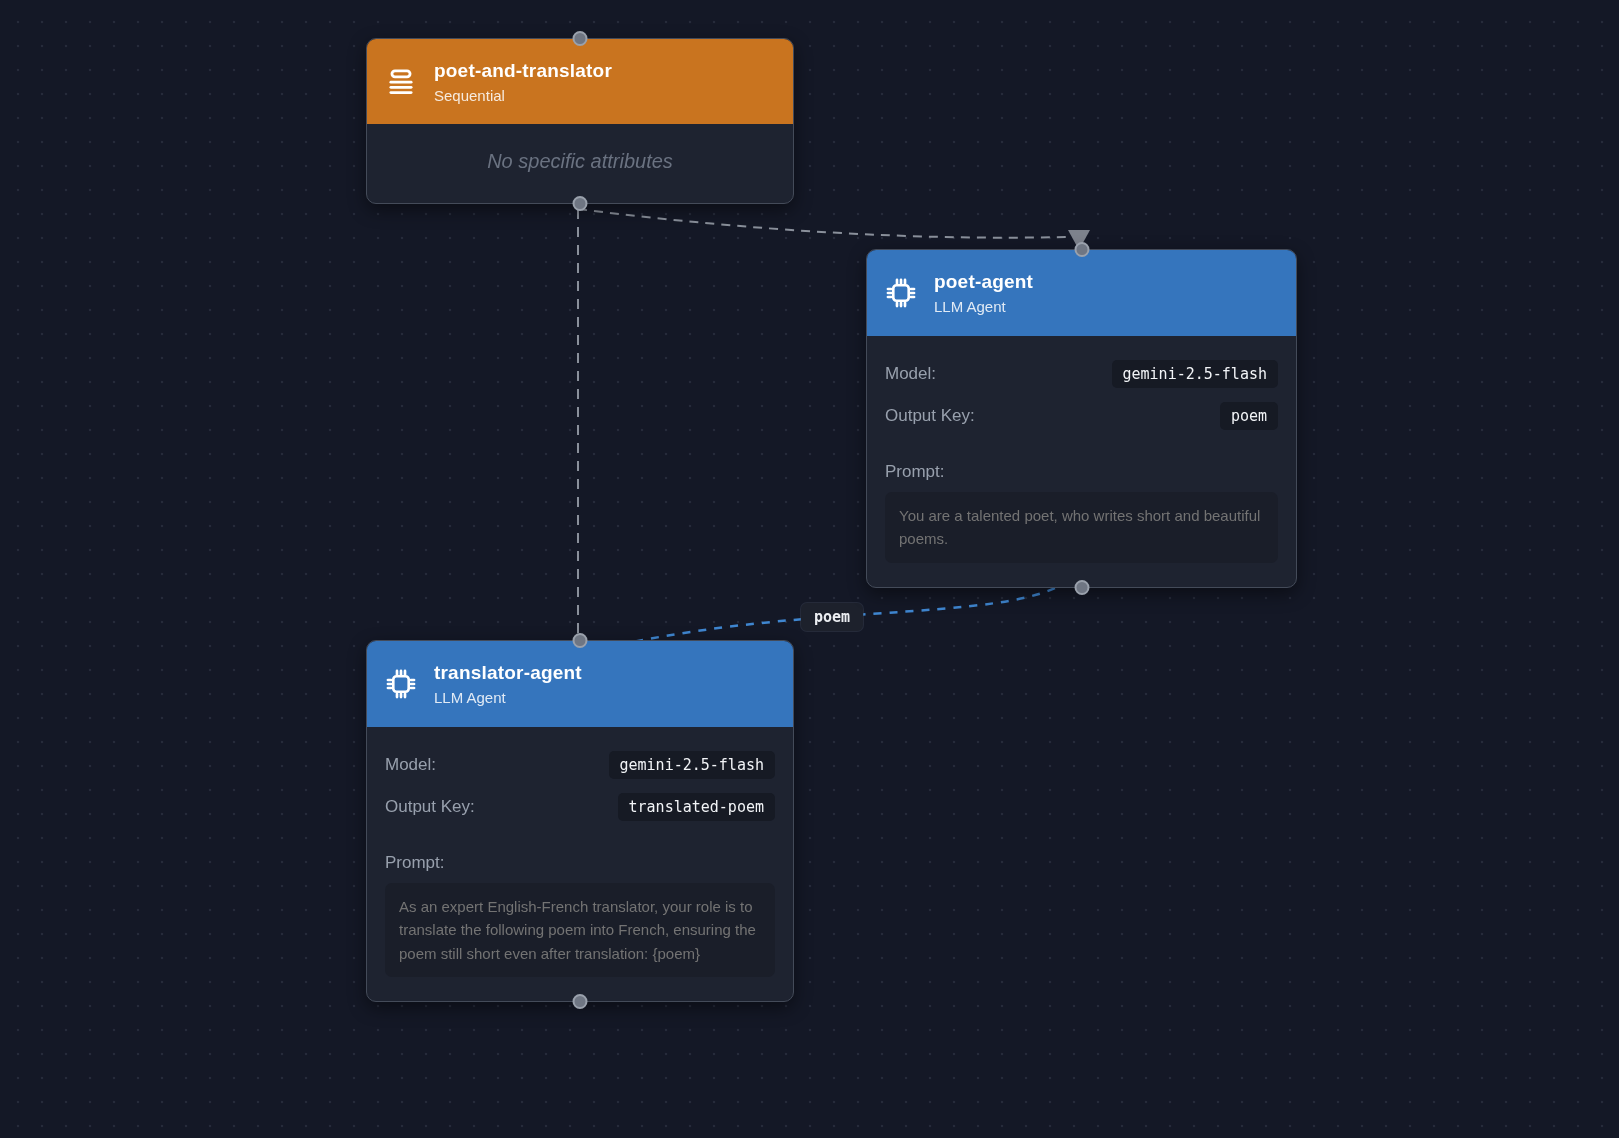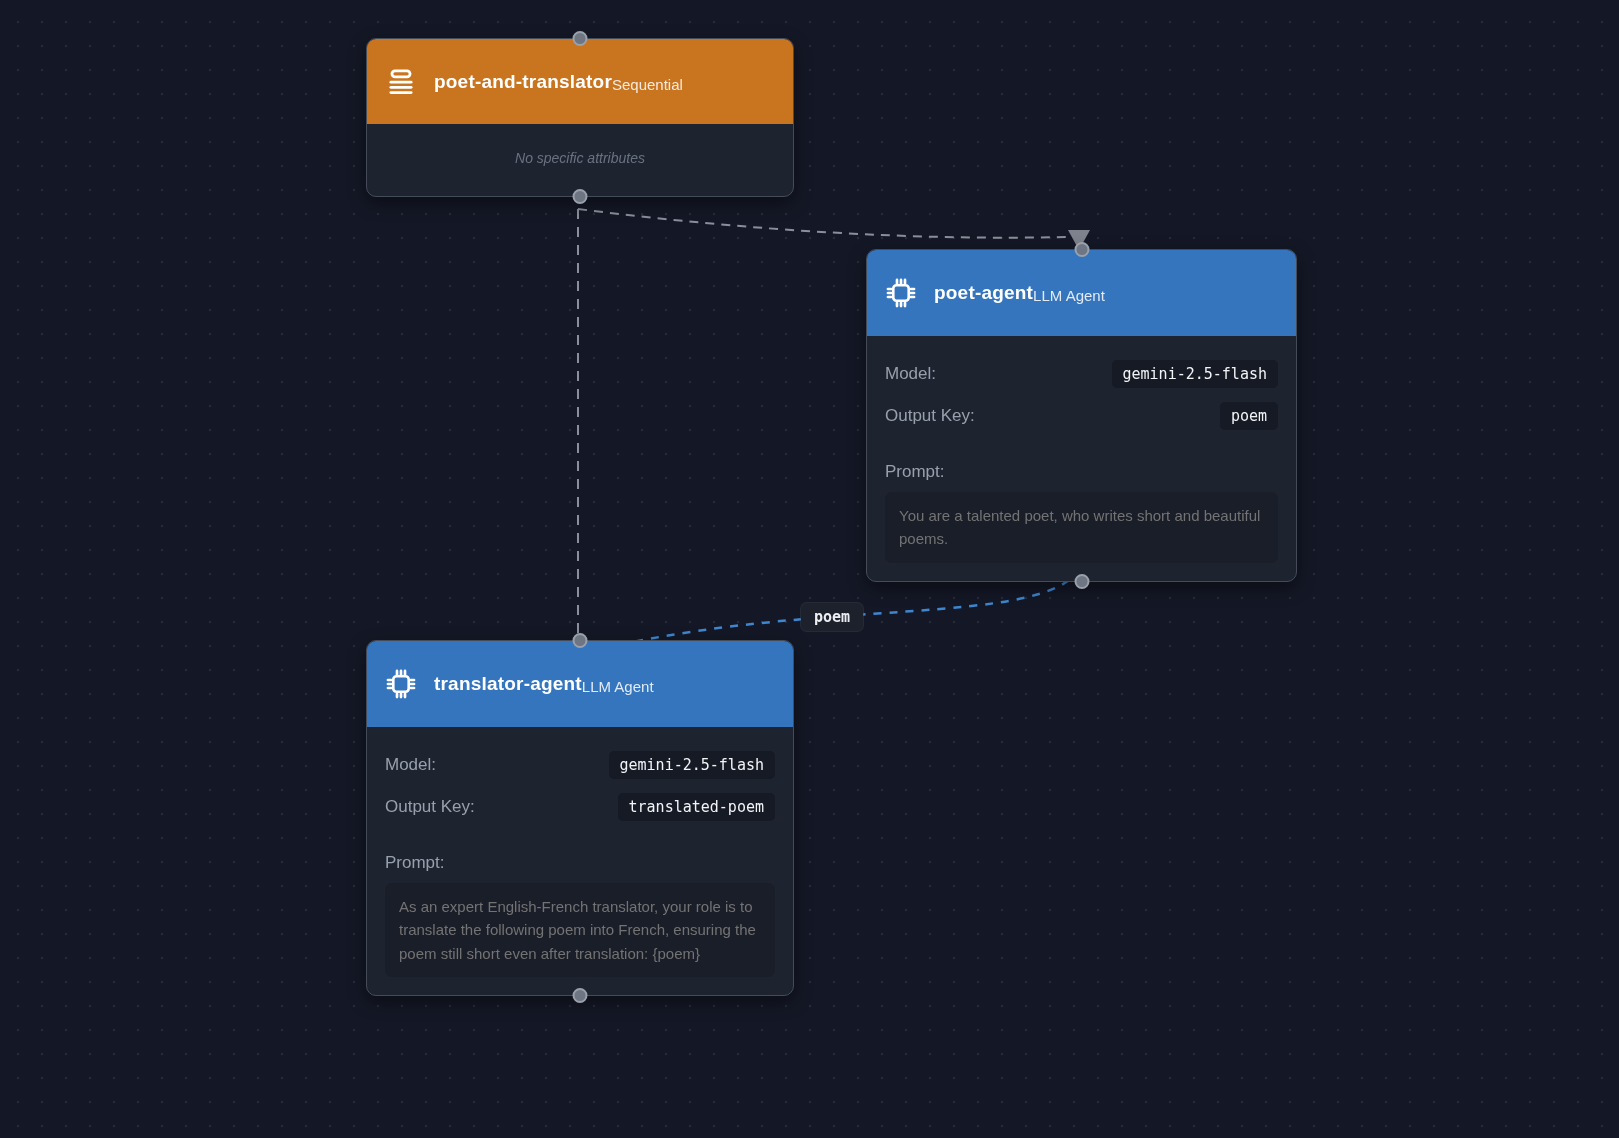--- a/index.html
+++ b/index.html
@@ -24,26 +24,26 @@
   }
   .node-header{
     display:flex;align-items:center;
     border-radius:9px 9px 0 0;
     padding:0 18px;
     box-sizing:border-box;
   }
   .node-header.orange{background:#c9741f;}
   .node-header.blue{background:#3575bd;align-items:center;}
   .hdr-icon{flex:0 0 auto;margin-right:17px;display:flex;align-items:center;}
-  .hdr-text{display:flex;}
+  .hdr-text{display:flex;flex-direction:column;}
   .node-title{color:#ffffff;font-weight:bold;font-size:19px;letter-spacing:.2px;}
   .node-subtitle{color:rgba(255,255,255,.85);font-size:15px;margin-top:5px;}
-  .node-body{padding:16px 18px 18px;box-sizing:border-box;}
+  .node-body{padding:16px 18px 24px;box-sizing:border-box;}
   .empty-note{
-    text-align:center;color:#6a7281;font-style:italic;font-size:14px;
+    text-align:center;color:#6a7281;font-style:italic;font-size:20px;
     padding:26px 0 30px;
   }
   .field-row{
     display:flex;justify-content:space-between;align-items:center;
     margin:8px 0 14px;
   }
   .field-label{color:#98a0ad;font-size:17px;}
   .mono-pill{
     font-family:"DejaVu Sans Mono",monospace;
     font-size:15px;color:#f2f4f7;

